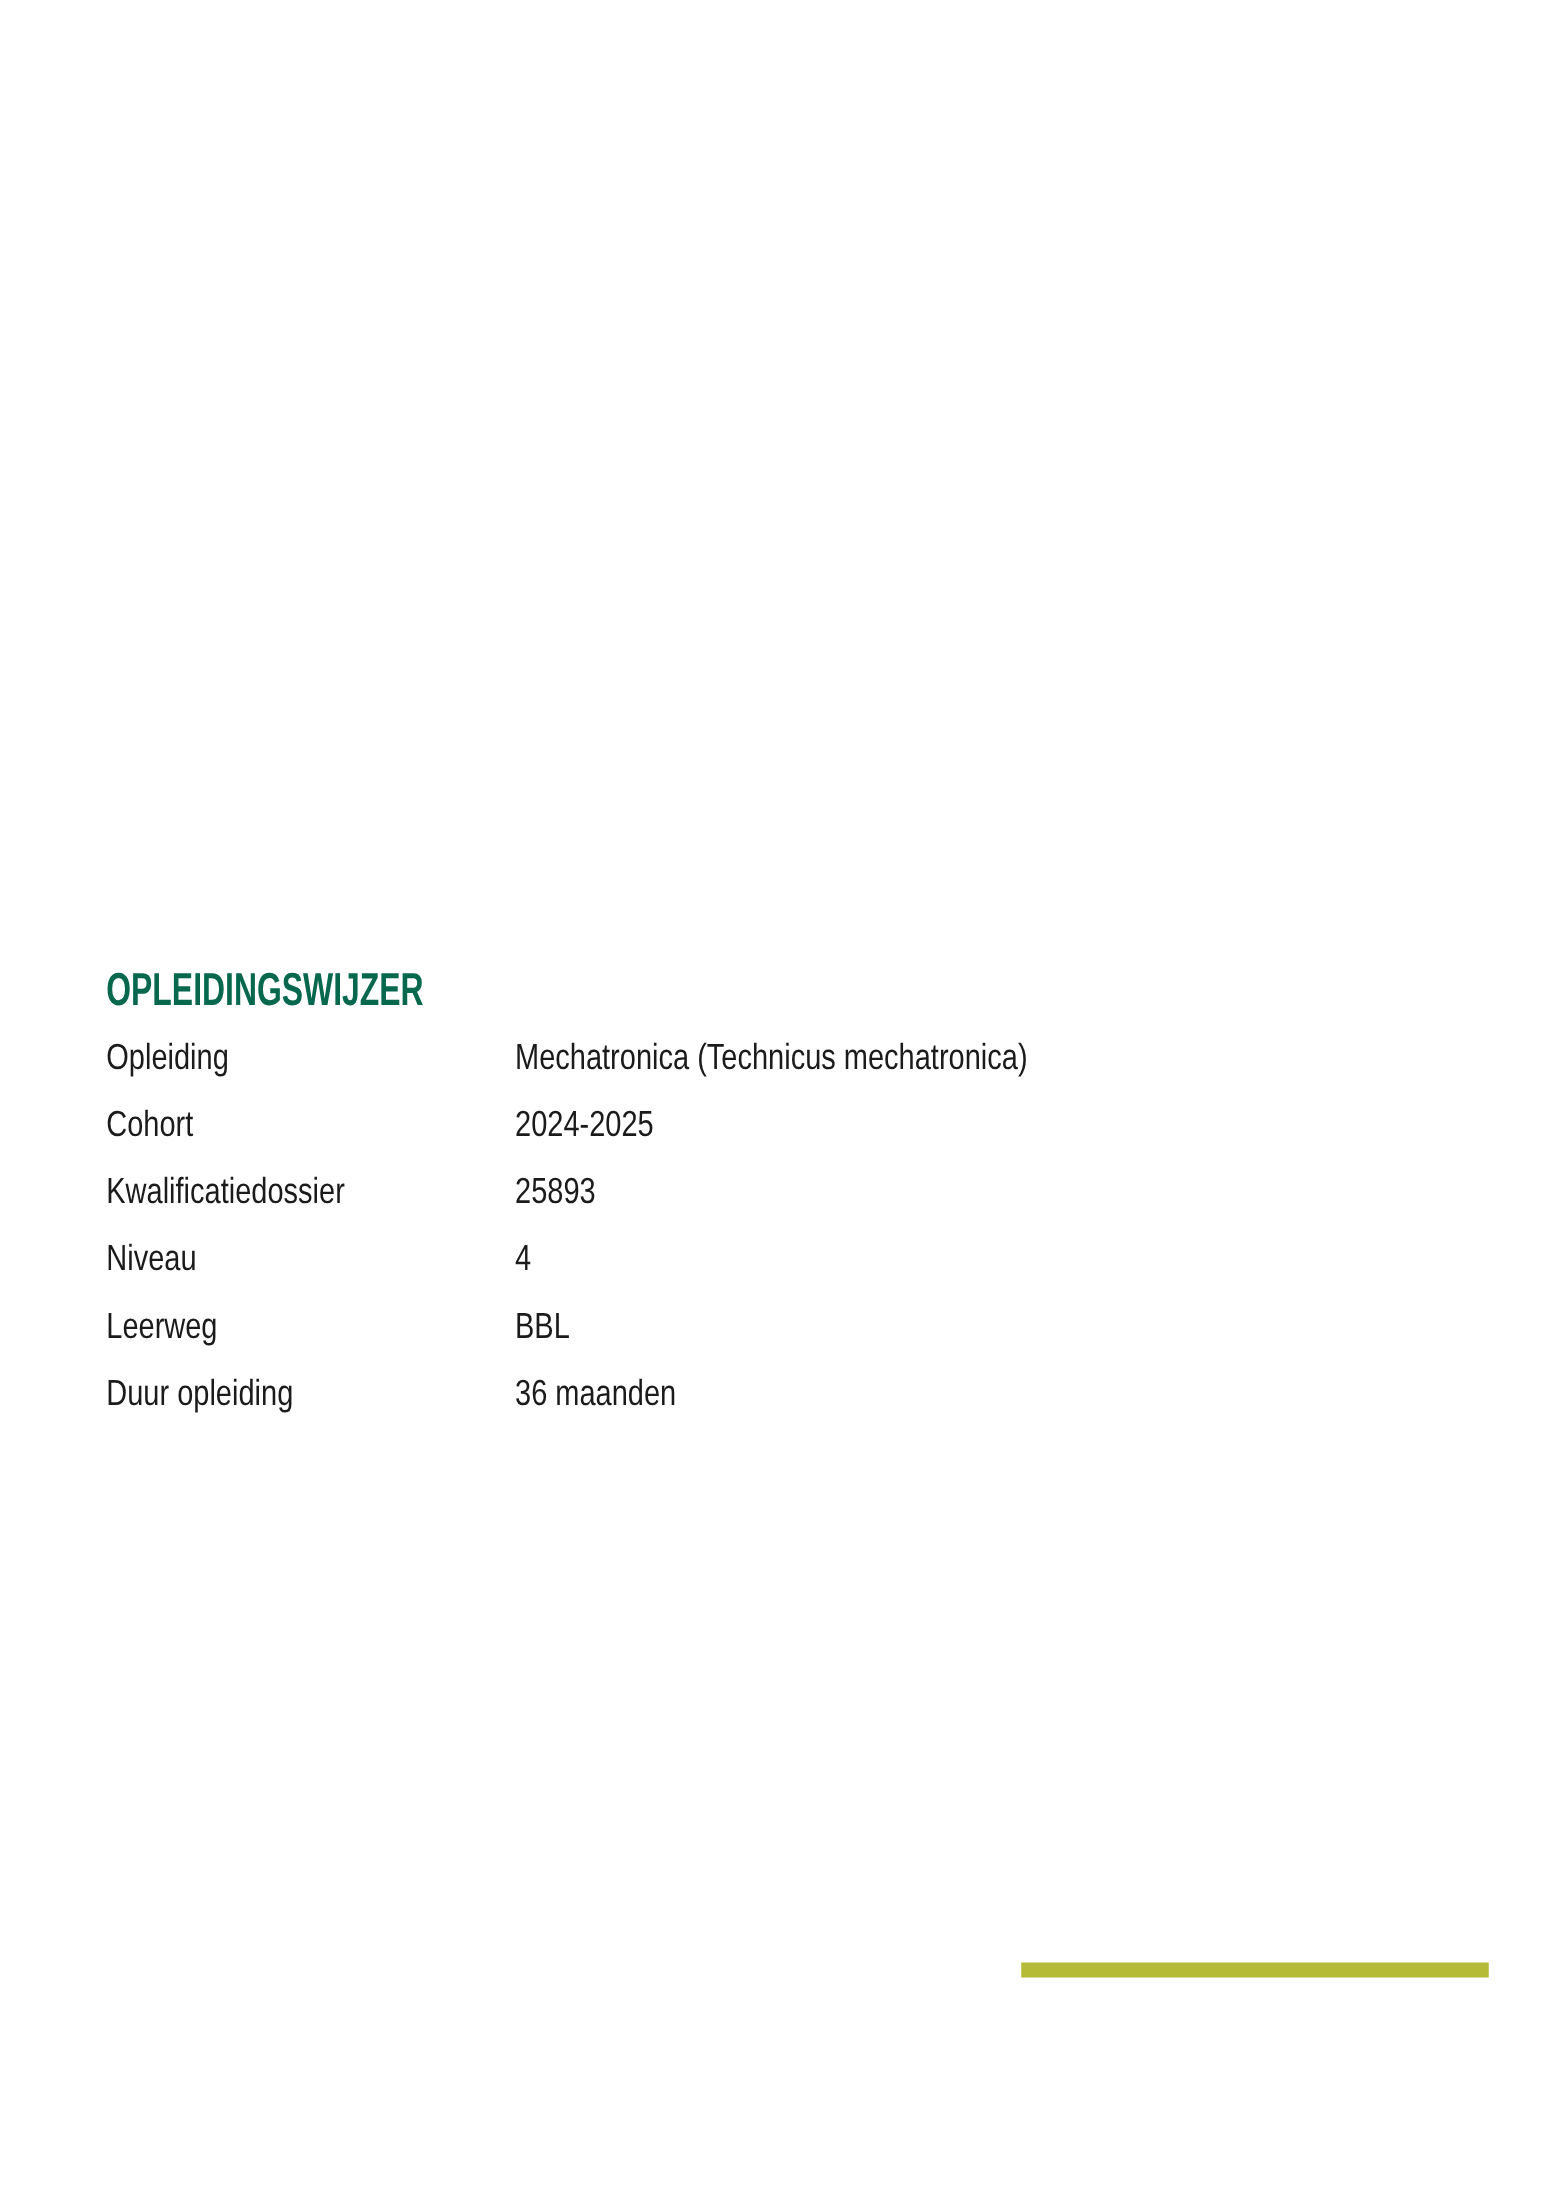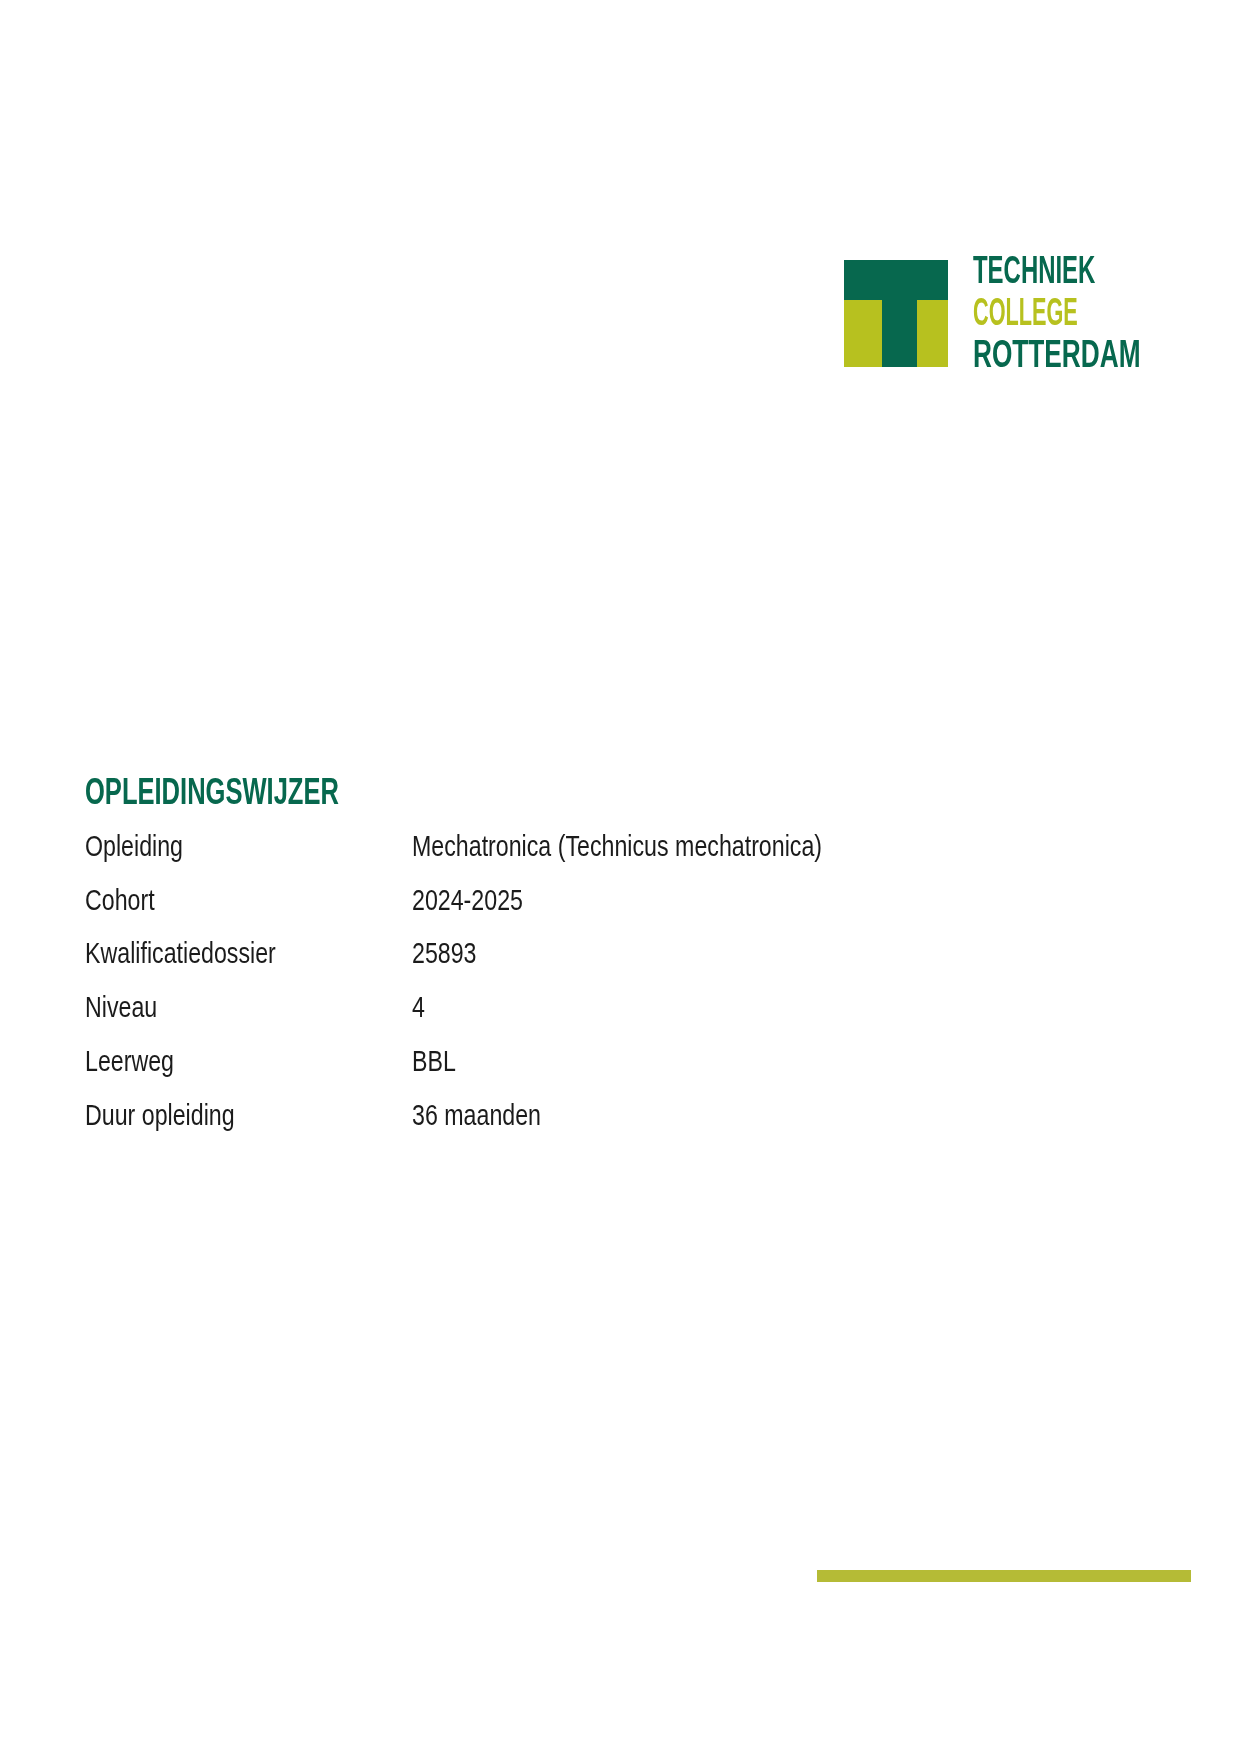--- a/index.html
+++ b/index.html
@@ -51,33 +51,20 @@
   .footer-bar{
     position:absolute;left:817px;top:1570px;
     width:374px;height:12px;background:#B5BB36;
   }
 </style>
 </head>
 <body>
 
 <div class="page">
 
-  <div class="logo">
-    <div class="logo-mark">
-      <div class="crossbar"></div>
-      <div class="lime-left"></div>
-      <div class="stem"></div>
-      <div class="lime-right"></div>
-    </div>
-    <div class="logo-text">
-      <div class="line l1">TECHNIEK</div>
-      <div class="line l2">COLLEGE</div>
-      <div class="line l3">ROTTERDAM</div>
-    </div>
-  </div>
 
   <div class="heading">OPLEIDINGSWIJZER</div>
 
   <div class="rows">
     <div class="row r0">
       <span class="cell lbl">Opleiding</span>
       <span class="cell val">Mechatronica (Technicus mechatronica)</span>
     </div>
     <div class="row r1">
       <span class="cell lbl">Cohort</span>

